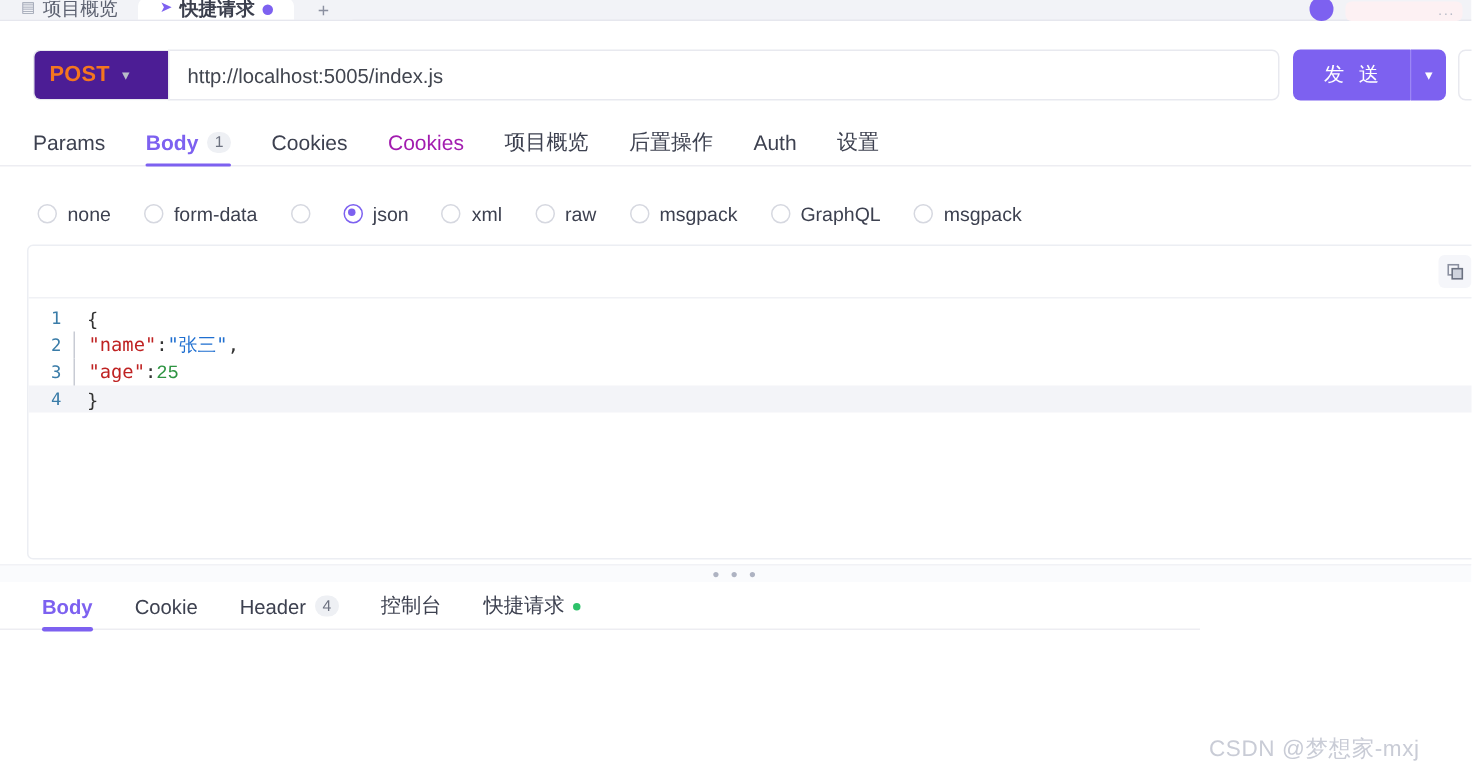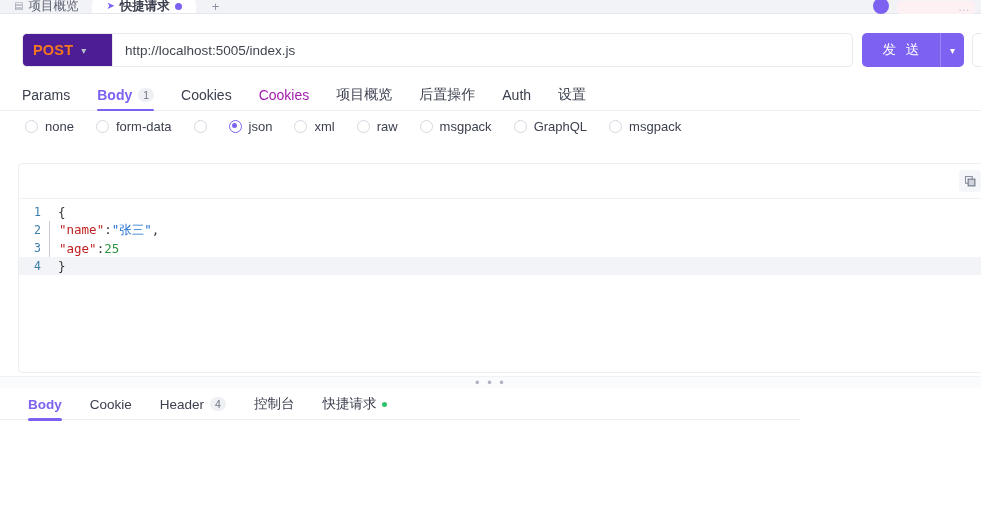--- a/index.html
+++ b/index.html
@@ -95,21 +95,21 @@
     height: 2.5px; background: #7d61f0; border-radius: 2px;
   }
   .ntab.muted { color: #a21caf; }
   .badge {
     background: #eef0f4; color: #6d7280; font-size: 10.5px; font-weight: 400;
     border-radius: 8px; padding: 1px 5px; min-width: 15px; text-align: center;
   }
 
   
   .radios {
-    position: absolute; left: 0; top: 111px; width: 981px; height: 30px;
+    position: absolute; left: 0; top: 127px; width: 981px; height: 30px;
     display: flex; align-items: center; padding-left: 25px; gap: 22px;
   }
   .radio { display: flex; align-items: center; gap: 7px; font-size: 13px; color: #3d4150; }
   .rdot {
     width: 13px; height: 13px; border-radius: 50%; border: 1.4px solid #d6d8e0;
     background: #fff; display: inline-block; position: relative; flex: none;
   }
   .radio.sel .rdot { border-color: #7d61f0; border-width: 1.5px; }
   .radio.sel .rdot::after {
     content: ""; position: absolute; left: 2.6px; top: 2.6px;
@@ -136,21 +136,21 @@
     width: 30px; text-align: right; padding-right: 8px; color: #3a7ca8;
     font-size: 11.5px; flex: none; font-family: "DejaVu Sans Mono", monospace;
   }
   .indentguide {
     display: inline-block; width: 1px; background: #c8cbd4; height: 18px;
     margin-right: 0px; flex: none;
   }
   .ctext { padding-left: 9px; white-space: pre; color: #333; }
   .k-key { color: #bf2222; }
   .k-str { color: #1f6fd0; }
-  .k-num { color: #2e9442; }
+  .k-num { color: #2e9442; font-family: Liberation Mono, monospace; }
   .k-punc { color: #333; }
 
   
   .splitter {
     position: absolute; left: 0; top: 376px; width: 981px; height: 12px;
     background: #fafbfd; display: flex; align-items: center; justify-content: center;
     color: #aeb3c2; font-size: 13px; letter-spacing: 2px; line-height: 4px;
     border-top: 1px solid #f1f2f6;
   }
 
@@ -332,13 +332,14 @@
         <span>控制台</span>
       </div>
       <div class="rtab">
         <span>快捷请求</span>
         <span class="gdot"></span>
       </div>
     </div>
 
   </div>
 
+  <div class="watermark">CSDN @梦想家-mxj</div>
 </div>
 
 </body></html>

